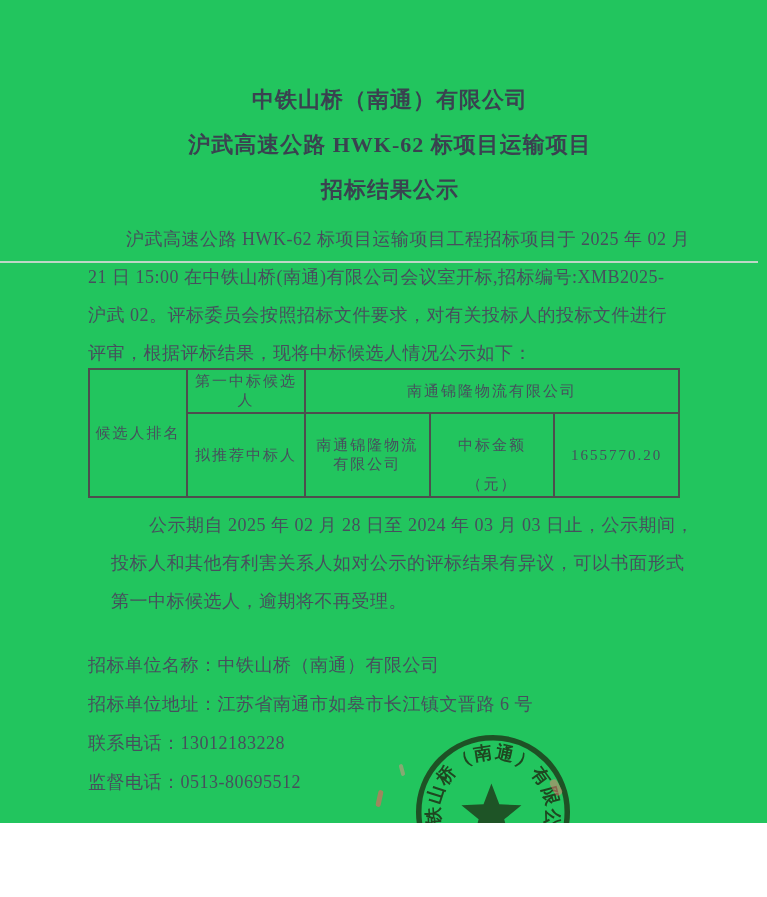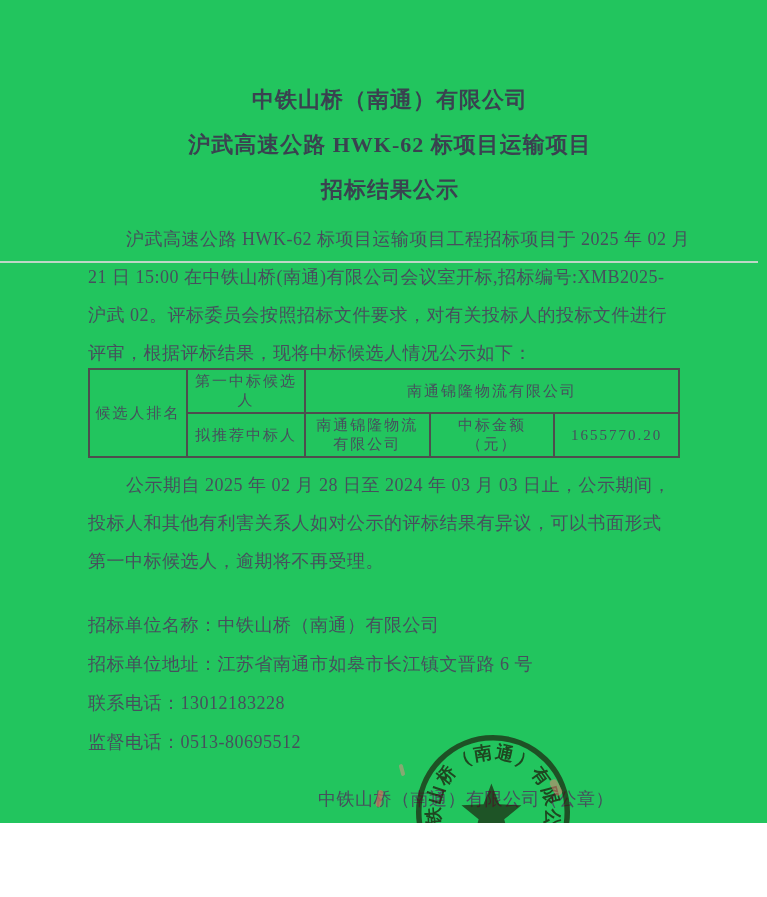--- a/index.html
+++ b/index.html
@@ -16,34 +16,34 @@
   }
 
   .para { margin:0; }
   .body-line {
     font-size:18px; line-height:38px; letter-spacing:0.5px; white-space:nowrap;
     color:#474f5d;
   }
   .indent { padding-left:38px; }
 
   .p1 { margin-top:8px; }
-  .p2 { margin-top:8px; }
+  .p2 { margin-top:8px;margin-left:23px; }
 
   table.bid {
     margin-top:-4px; border-collapse:collapse; width:592px;
     table-layout:fixed;
   }
   table.bid td {
     border:2px solid #4e4e4e; text-align:center; vertical-align:middle;
     font-size:15px; letter-spacing:2px; color:#474f5d; padding:2px;
   }
   tr.r1 { height:38px; }
   tr.r2 { height:44px; }
   td.amount-val { letter-spacing:0.5px; font-size:16px; }
-  .amount-label { line-height:19px; }
+  .amount-label { line-height:19px;margin-top:20px; }
 
   .contact { margin-top:26px; }
   .contact .body-line { line-height:39px; }
 
   .signature {
     margin-top:18px; width:604px; text-align:center; position:relative; left:76px;
   }
   .signature .body-line { white-space:nowrap; }
 
   .scan-line {

